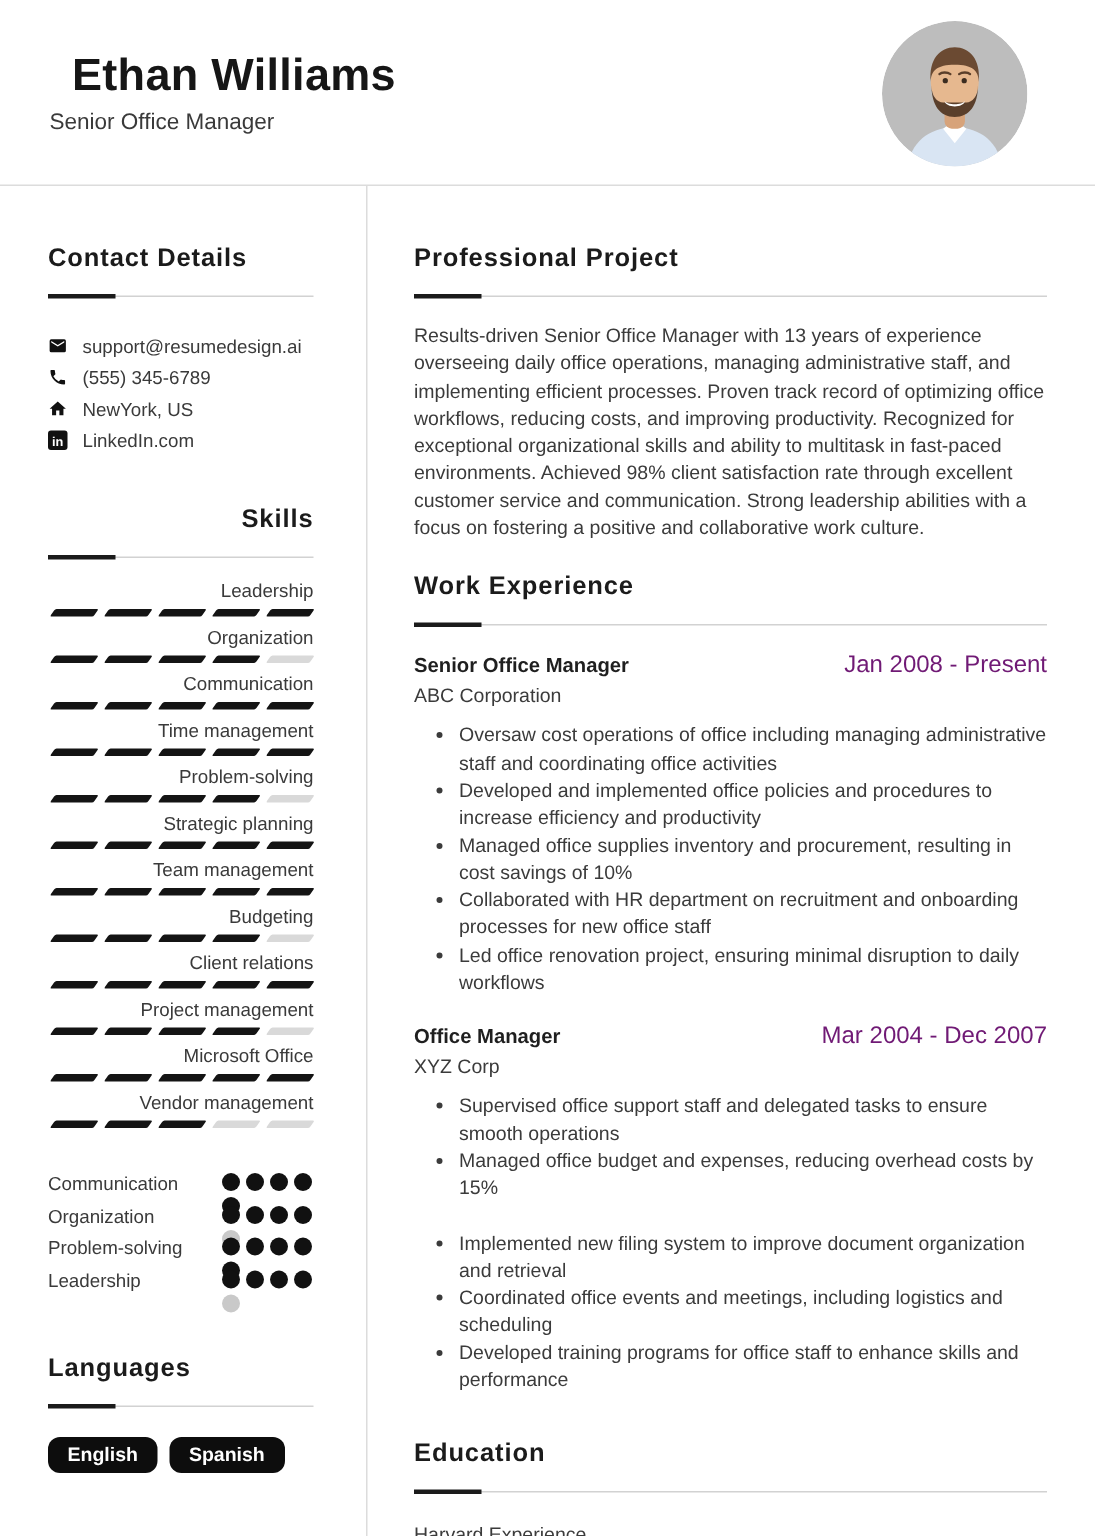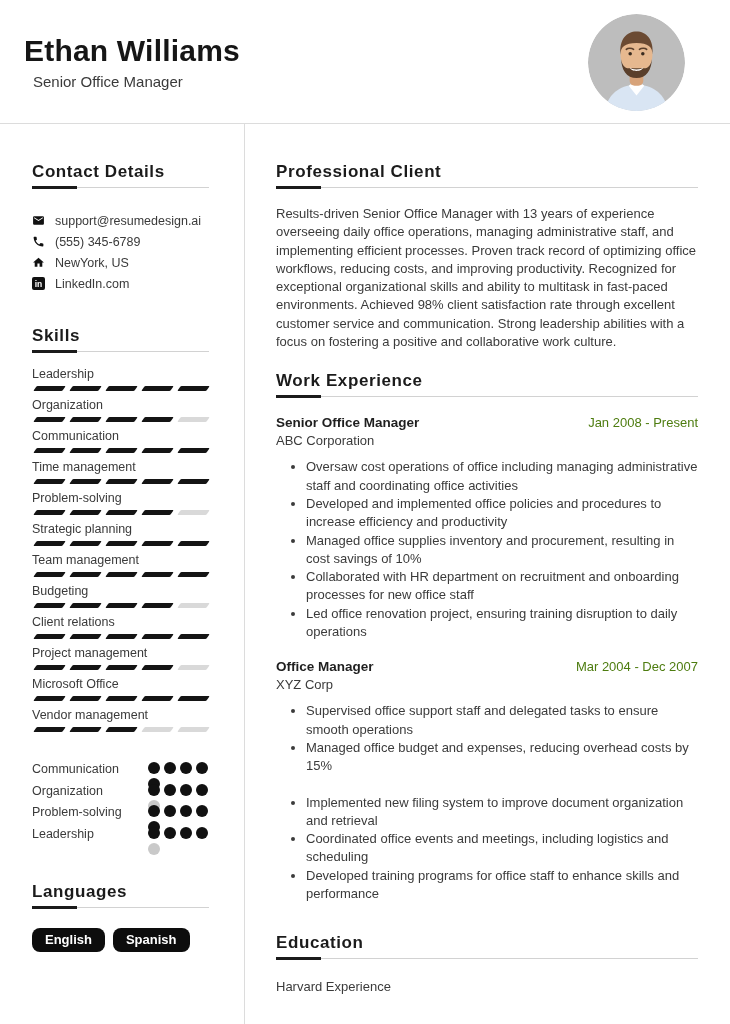--- a/index.html
+++ b/index.html
@@ -4,49 +4,49 @@
 <style>
   html,body { margin:0; padding:0; }
   body {
     width:730px; height:1024px; overflow:hidden; background:#ffffff;
     font-family:"Liberation Sans", sans-serif; color:#3b3b3b; position:relative;
   }
   .page { width:730px; height:1024px; display:flex; flex-direction:column; }
 
   
   .header { height:123px; position:relative; flex:0 0 auto; }
-  .name { position:absolute; left:24px; top:34px; font-size:30px; font-weight:700; color:#161616; letter-spacing:0.2px; }
+  .name { position:absolute; left:48px; top:34px; font-size:30px; font-weight:700; color:#161616; letter-spacing:0.2px; }
   .subtitle { position:absolute; left:33px; top:73px; font-size:15px; color:#3a3a3a; }
   .photo { position:absolute; right:45px; top:14px; width:97px; height:97px; border-radius:50%; overflow:hidden; }
   .photo svg { display:block; width:100%; height:100%; }
   .top-divider { height:1px; background:#dcdcdc; flex:0 0 auto; }
 
   
   .columns { flex:1 1 auto; display:flex; min-height:0; }
   .sidebar { width:245px; flex:0 0 245px; border-right:1px solid #dcdcdc; box-sizing:border-box; padding:0 35px 0 32px; }
   .main { flex:1 1 auto; box-sizing:border-box; padding:0 32px 0 31px; }
 
   
   .section-h {
     font-size:17px; font-weight:700; color:#1b1b1b; letter-spacing:0.6px;
-    padding-bottom:5px; border-bottom:1px solid #d2d2d2; position:relative; margin:0;
+    padding-bottom:15px; border-bottom:1px solid #d2d2d2; position:relative; margin:0;
   }
   .section-h::after { content:""; position:absolute; left:0; bottom:-2px; width:45px; height:3px; background:#1b1b1b; }
   .mt-first { margin-top:38px; }
 
   
   .contact-list { margin-top:22px; }
   .contact-item { display:flex; align-items:center; gap:10px; height:21px; font-size:12.5px; color:#3a3a3a; }
   .c-icon { width:13px; height:13px; flex:0 0 13px; display:flex; align-items:flex-start; justify-content:center; }
   .c-icon svg { width:13px; height:13px; fill:#111; }
   .li-badge { display:inline-flex; width:13px; height:13px; background:#111; color:#fff; border-radius:2px;
     font-size:8.5px; font-weight:700; align-items:center; justify-content:center; }
 
   
-  .skills-section { margin-top:32px; }
+  .skills-section { margin-top:32px;text-align:right; }
   .skills-list { margin-top:15px; }
   .skill-row { margin-bottom:7px; }
   .skill-label { display:block; font-size:12.5px; color:#3a3a3a; margin-bottom:4px; line-height:15px; }
   .skill-bar { display:flex; gap:7px; padding-left:3px; }
   .seg { width:29px; height:5px; background:#d9d9d9; transform:skewX(-35deg); border-radius:1px; }
   .seg.filled { background:#141414; }
 
   
   .soft-section { margin-top:30px; }
   .soft-list { margin-top:20px; }
@@ -60,21 +60,21 @@
   .lang-section { margin-top:34px; }
   .lang-list { margin-top:20px; display:flex; gap:8px; }
   .pill { background:#0d0d0d; color:#ffffff; font-size:13px; font-weight:700; padding:5px 13px; border-radius:8px; line-height:14px; }
 
   
   .summary-text { font-size:13px; line-height:18.3px; color:#3b3b3b; margin:17px 0 0; }
   .we-section { margin-top:20px; }
   .job { margin-top:18px; }
   .row-head { display:flex; justify-content:space-between; align-items:baseline; }
   .job-title { font-size:13.5px; font-weight:700; color:#1f1f1f; }
-  .dates { font-size:13px; color:#4d7c0f; white-space:nowrap; }
+  .dates { font-size:16px; color:#701a75; white-space:nowrap; }
   .company { font-size:13px; color:#3b3b3b; margin-top:3px; }
   ul.bullets { margin:10px 0 0; padding-left:30px; }
   ul.bullets li { font-size:13px; line-height:18.3px; color:#3b3b3b; }
   ul.bullets li.spacer { list-style:none; height:18px; }
   .edu-section { margin-top:30px; }
   .edu { margin-top:20px; }
   .school { font-size:13px; color:#3b3b3b; margin-top:3px; }
 </style>
 </head>
 <body>
@@ -321,39 +321,39 @@
             <span class="pill">English</span>
             <span class="pill">Spanish</span>
           </div>
       </div>
 
     </div>
 
     <div class="main">
 
       <div>
-        <h2 class="section-h mt-first">Professional Client</h2>
+        <h2 class="section-h mt-first">Professional Project</h2>
         <p class="summary-text">Results-driven Senior Office Manager with 13 years of experience overseeing daily office operations, managing administrative staff, and implementing efficient processes. Proven track record of optimizing office workflows, reducing costs, and improving productivity. Recognized for exceptional organizational skills and ability to multitask in fast-paced environments. Achieved 98% client satisfaction rate through excellent customer service and communication. Strong leadership abilities with a focus on fostering a positive and collaborative work culture.</p>
       </div>
 
       <div class="we-section">
         <h2 class="section-h">Work Experience</h2>
         <div>
             <div class="job">
               <div class="row-head">
                 <span class="job-title">Senior Office Manager</span>
                 <span class="dates">Jan 2008 - Present</span>
               </div>
               <div class="company">ABC Corporation</div>
               <ul class="bullets">
                 <li>Oversaw cost operations of office including managing administrative staff and coordinating office activities</li>
                 <li>Developed and implemented office policies and procedures to increase efficiency and productivity</li>
                 <li>Managed office supplies inventory and procurement, resulting in cost savings of 10%</li>
                 <li>Collaborated with HR department on recruitment and onboarding processes for new office staff</li>
-                <li>Led office renovation project, ensuring training disruption to daily operations</li>
+                <li>Led office renovation project, ensuring minimal disruption to daily workflows</li>
               </ul>
             </div>
             <div class="job">
               <div class="row-head">
                 <span class="job-title">Office Manager</span>
                 <span class="dates">Mar 2004 - Dec 2007</span>
               </div>
               <div class="company">XYZ Corp</div>
               <ul class="bullets">
                 <li>Supervised office support staff and delegated tasks to ensure smooth operations</li>

